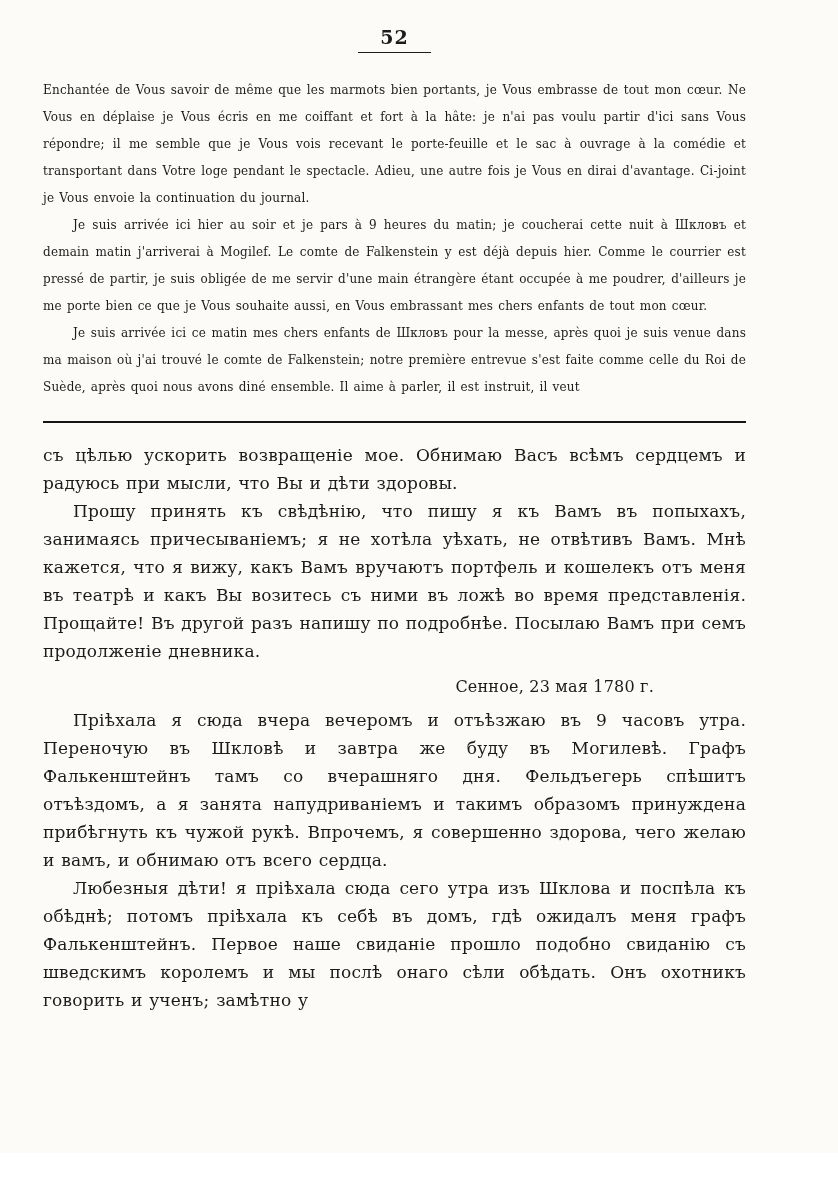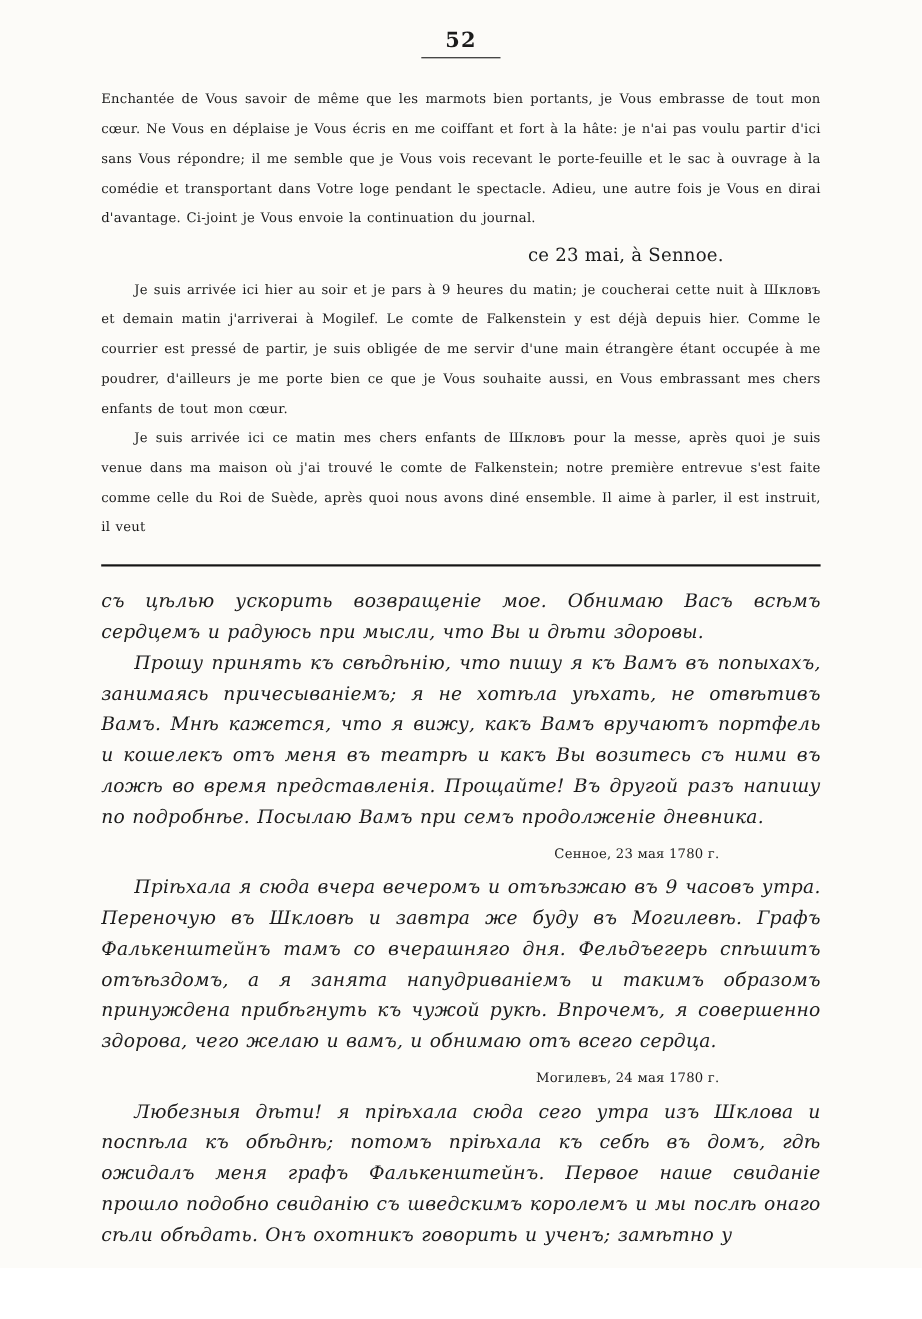--- a/index.html
+++ b/index.html
@@ -9,21 +9,21 @@
   }
   .page {
     position: relative;
     width: 838px;
     height: 1153px;
     margin: 0 auto;
     background: #fcfbf8;
     color: #1b1b1b;
     font-family: "DejaVu Serif", "Liberation Serif", serif;
     box-sizing: border-box;
-    padding: 26px 92px 0 92px;
+    padding: 26px 92px 0 43px;
     overflow: hidden;
   }
   .page-number-wrap {
     text-align: center;
     margin-bottom: 24px;
   }
   .page-number {
     display: inline-block;
     font-weight: bold;
     font-size: 19px;
@@ -37,34 +37,33 @@
     letter-spacing: 0.2px;
     word-spacing: 1px;
   }
   .french-section .para {
     font-size: 12px;
     line-height: 27px;
   }
   .russian-section .para {
     font-size: 17px;
     line-height: 28px;
-    font-style: italic;
   }
   .indent {
     text-indent: 30px;
   }
   .date-line {
     margin: 10px 0 9px 0;
     text-align: right;
     padding-right: 88px;
     font-size: 16.5px;
     letter-spacing: 0.2px;
   }
   .russian-section .date-line {
-    font-size: 12px;
+    font-size: 16px;
     padding-right: 92px;
     margin: 12px 0 10px 0;
   }
   .footnote-rule {
     border: none;
     border-top: 2.5px solid #151515;
     margin: 20px 0 18px 0;
     width: 100%;
   }
 </style>
@@ -72,29 +71,27 @@
 <body>
 
 <div class="page">
 
   <div class="page-number-wrap">
     <span class="page-number">52</span>
   </div>
 
   <div class="french-section">
     <p class="para">Enchantée de Vous savoir de même que les marmots bien portants, je Vous embrasse de tout mon cœur. Ne Vous en déplaise je Vous écris en me coiffant et fort à la hâte: je n'ai pas voulu partir d'ici sans Vous répondre; il me semble que je Vous vois recevant le porte-feuille et le sac à ouvrage à la comédie et transportant dans Votre loge pendant le spectacle. Adieu, une autre fois je Vous en dirai d'avantage. Ci-joint je Vous envoie la continuation du journal.</p>
-    <p class="date-line">ce 23 mai, à Sennoe.</p>
     <p class="para indent">Je suis arrivée ici hier au soir et je pars à 9 heures du matin; je coucherai cette nuit à Шкловъ et demain matin j'arriverai à Mogilef. Le comte de Falkenstein y est déjà depuis hier. Comme le courrier est pressé de partir, je suis obligée de me servir d'une main étrangère étant occupée à me poudrer, d'ailleurs je me porte bien ce que je Vous souhaite aussi, en Vous embrassant mes chers enfants de tout mon cœur.</p>
     <p class="para indent">Je suis arrivée ici ce matin mes chers enfants de Шкловъ pour la messe, après quoi je suis venue dans ma maison où j'ai trouvé le comte de Falkenstein; notre première entrevue s'est faite comme celle du Roi de Suède, après quoi nous avons diné ensemble. Il aime à parler, il est instruit, il veut</p>
   </div>
 
   <hr class="footnote-rule">
 
   <div class="russian-section">
     <p class="para">съ цѣлью ускорить возвращеніе мое. Обнимаю Васъ всѣмъ сердцемъ и радуюсь при мысли, что Вы и дѣти здоровы.</p>
     <p class="para indent">Прошу принять къ свѣдѣнію, что пишу я къ Вамъ въ попыхахъ, занимаясь причесываніемъ; я не хотѣла уѣхать, не отвѣтивъ Вамъ. Мнѣ кажется, что я вижу, какъ Вамъ вручаютъ портфель и кошелекъ отъ меня въ театрѣ и какъ Вы возитесь съ ними въ ложѣ во время представленія. Прощайте! Въ другой разъ напишу по подробнѣе. Посылаю Вамъ при семъ продолженіе дневника.</p>
     <p class="date-line">Сенное, 23 мая 1780 г.</p>
     <p class="para indent">Пріѣхала я сюда вчера вечеромъ и отъѣзжаю въ 9 часовъ утра. Переночую въ Шкловѣ и завтра же буду въ Могилевѣ. Графъ Фалькенштейнъ тамъ со вчерашняго дня. Фельдъегерь спѣшитъ отъѣздомъ, а я занята напудриваніемъ и такимъ образомъ принуждена прибѣгнуть къ чужой рукѣ. Впрочемъ, я совершенно здорова, чего желаю и вамъ, и обнимаю отъ всего сердца.</p>
-    <p class="date-line">Могилевъ, 24 мая 1780 г.</p>
     <p class="para indent">Любезныя дѣти! я пріѣхала сюда сего утра изъ Шклова и поспѣла къ обѣднѣ; потомъ пріѣхала къ себѣ въ домъ, гдѣ ожидалъ меня графъ Фалькенштейнъ. Первое наше свиданіе прошло подобно свиданію съ шведскимъ королемъ и мы послѣ онаго сѣли обѣдать. Онъ охотникъ говорить и ученъ; замѣтно у</p>
   </div>
 
 </div>
 
 </body></html>

